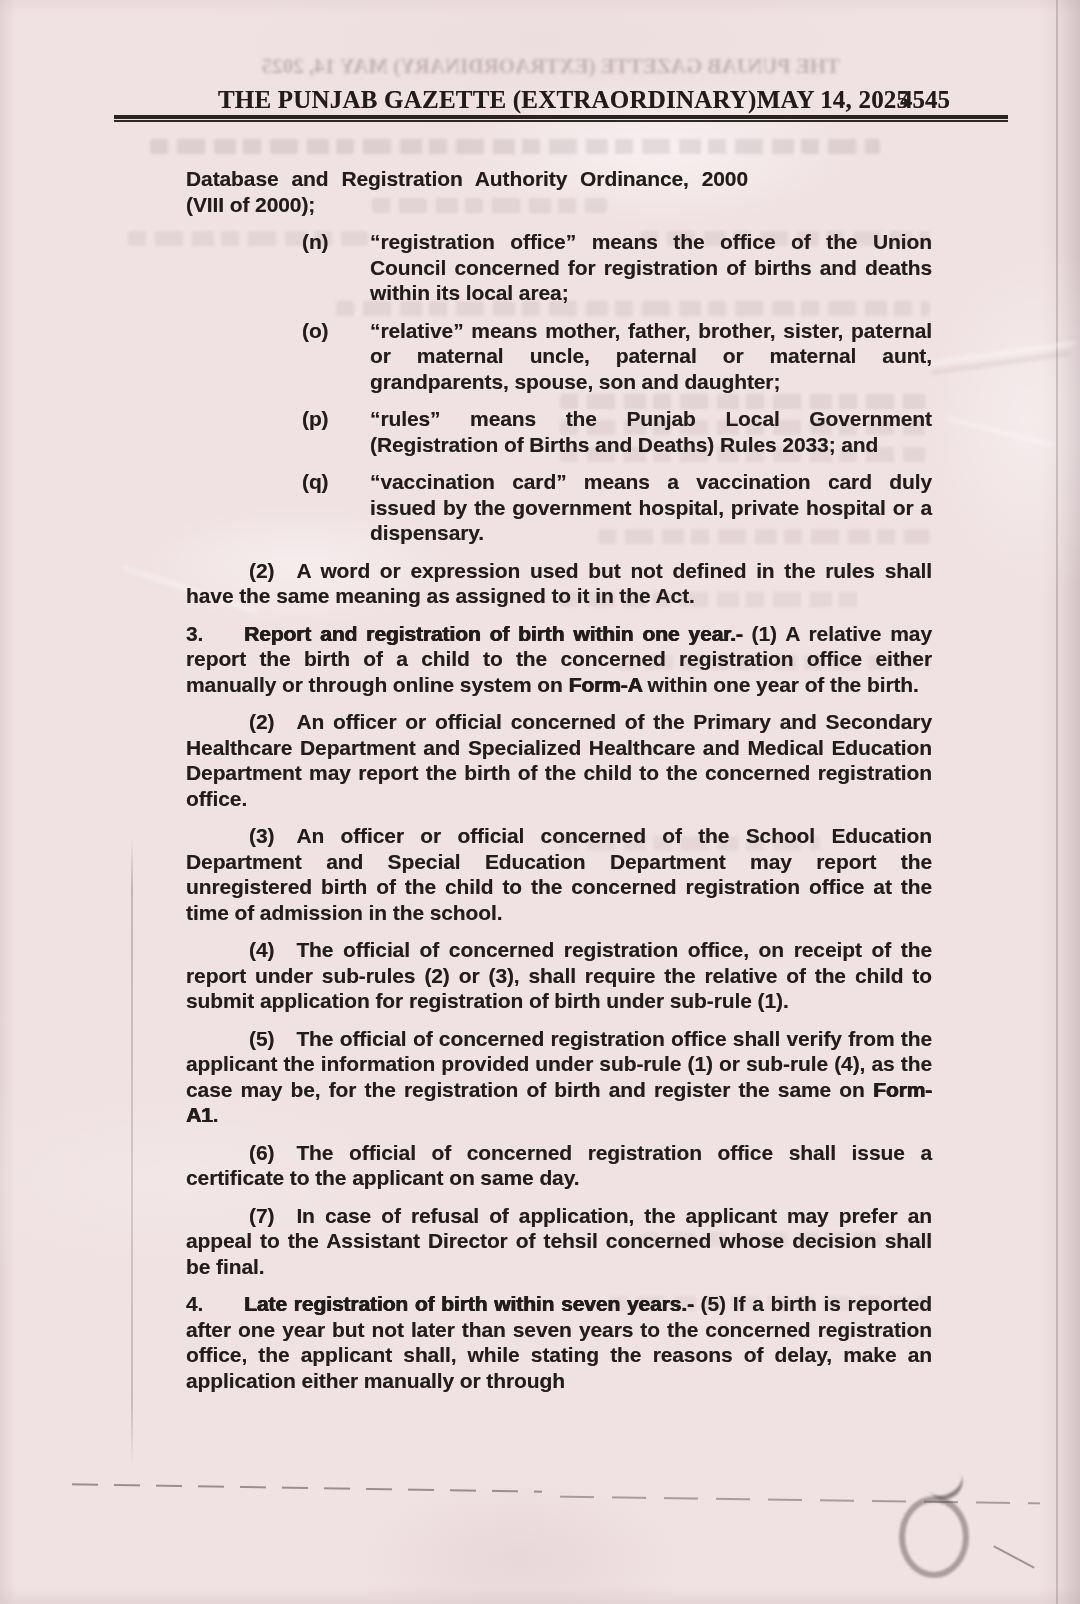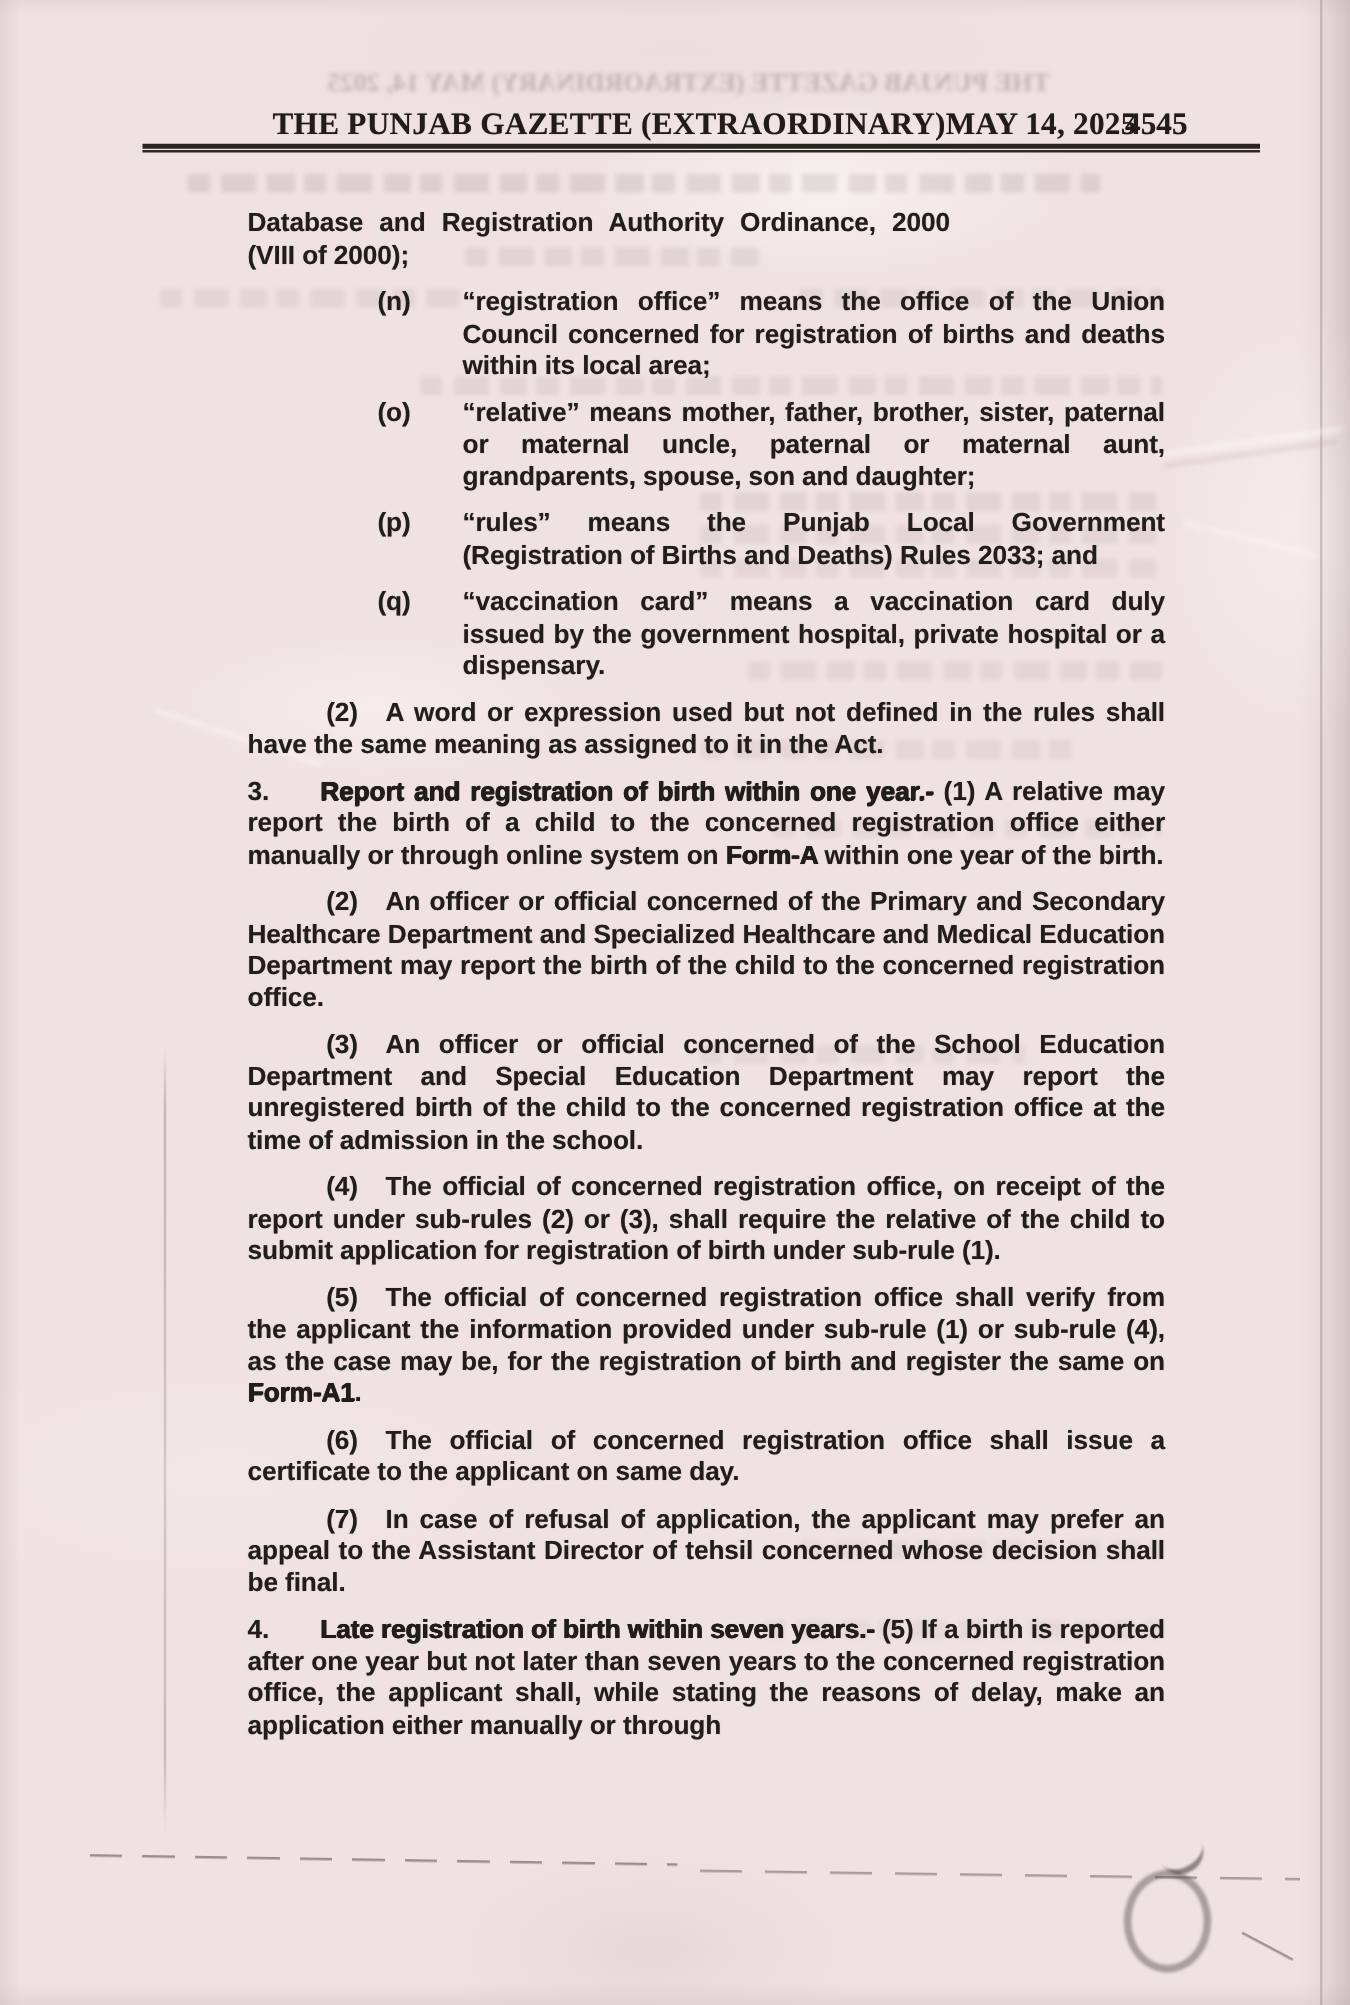--- a/index.html
+++ b/index.html
@@ -56,21 +56,21 @@
     filter:blur(0.2px);
   }
 
   
   .content {
     position:absolute; top:166px; left:182px; width:750px;
     color:#211d1a; font-size:21px; font-weight:bold; line-height:25.5px;
     text-align:justify; letter-spacing:-0.1px;
     text-shadow:0 0 0.6px rgba(33,29,26,0.5);
   }
-  .content p { margin:0 0 12px 16px; }
+  .content p { margin:0 0 12px 4px; }
   .carryover { margin-left:188px; width:562px; }
   .def-row { display:flex; margin:0 0 12px 120px; }
   .def-label { width:68px; flex:none; }
   .def-text { width:562px; text-align:justify; }
   .sub-para { text-indent:63px; }
   .pnum { display:inline-block; margin-right:22px; text-indent:0; }
   .rule-para { text-indent:0; margin-top:3px; }
   .rnum { display:inline-block; width:58px; }
   .bd { text-shadow:0.7px 0 0 currentColor, 0 0.4px 0 currentColor, 0 0 0.6px rgba(33,29,26,0.5); }
 

